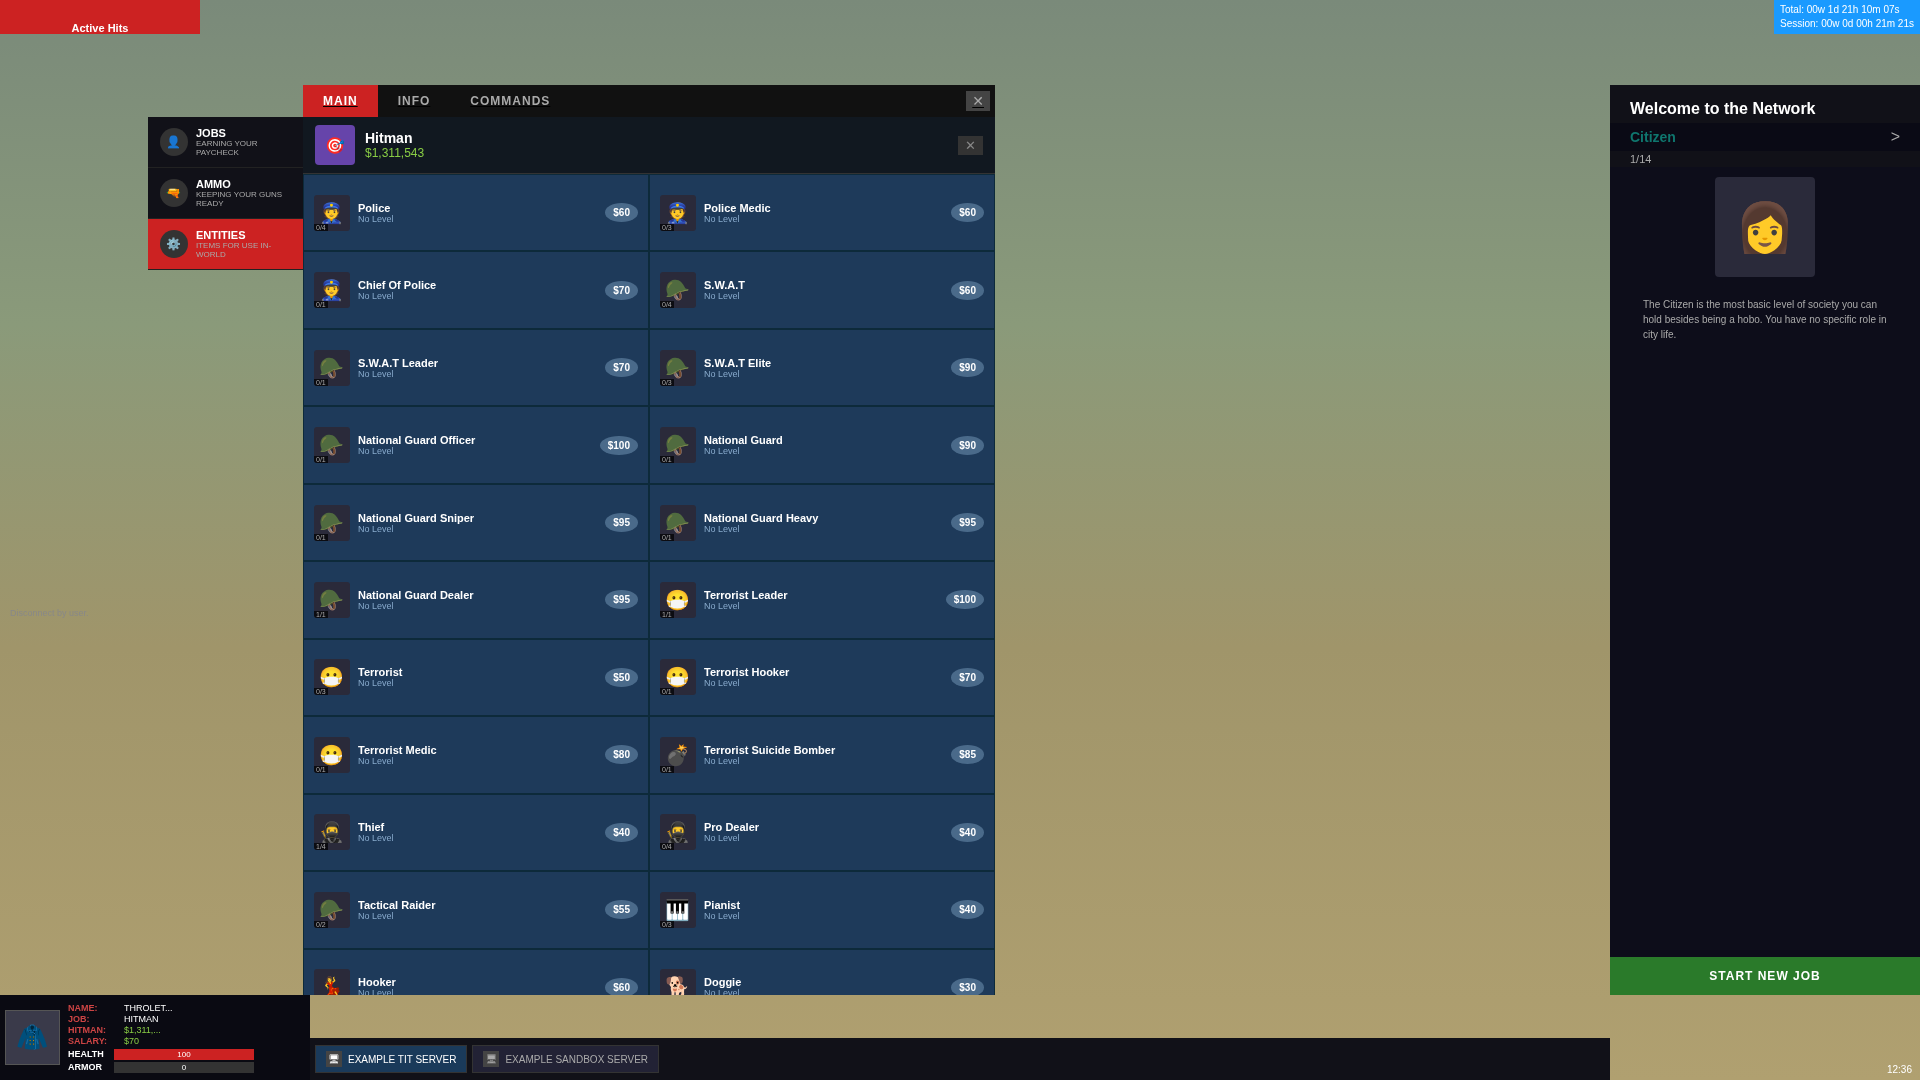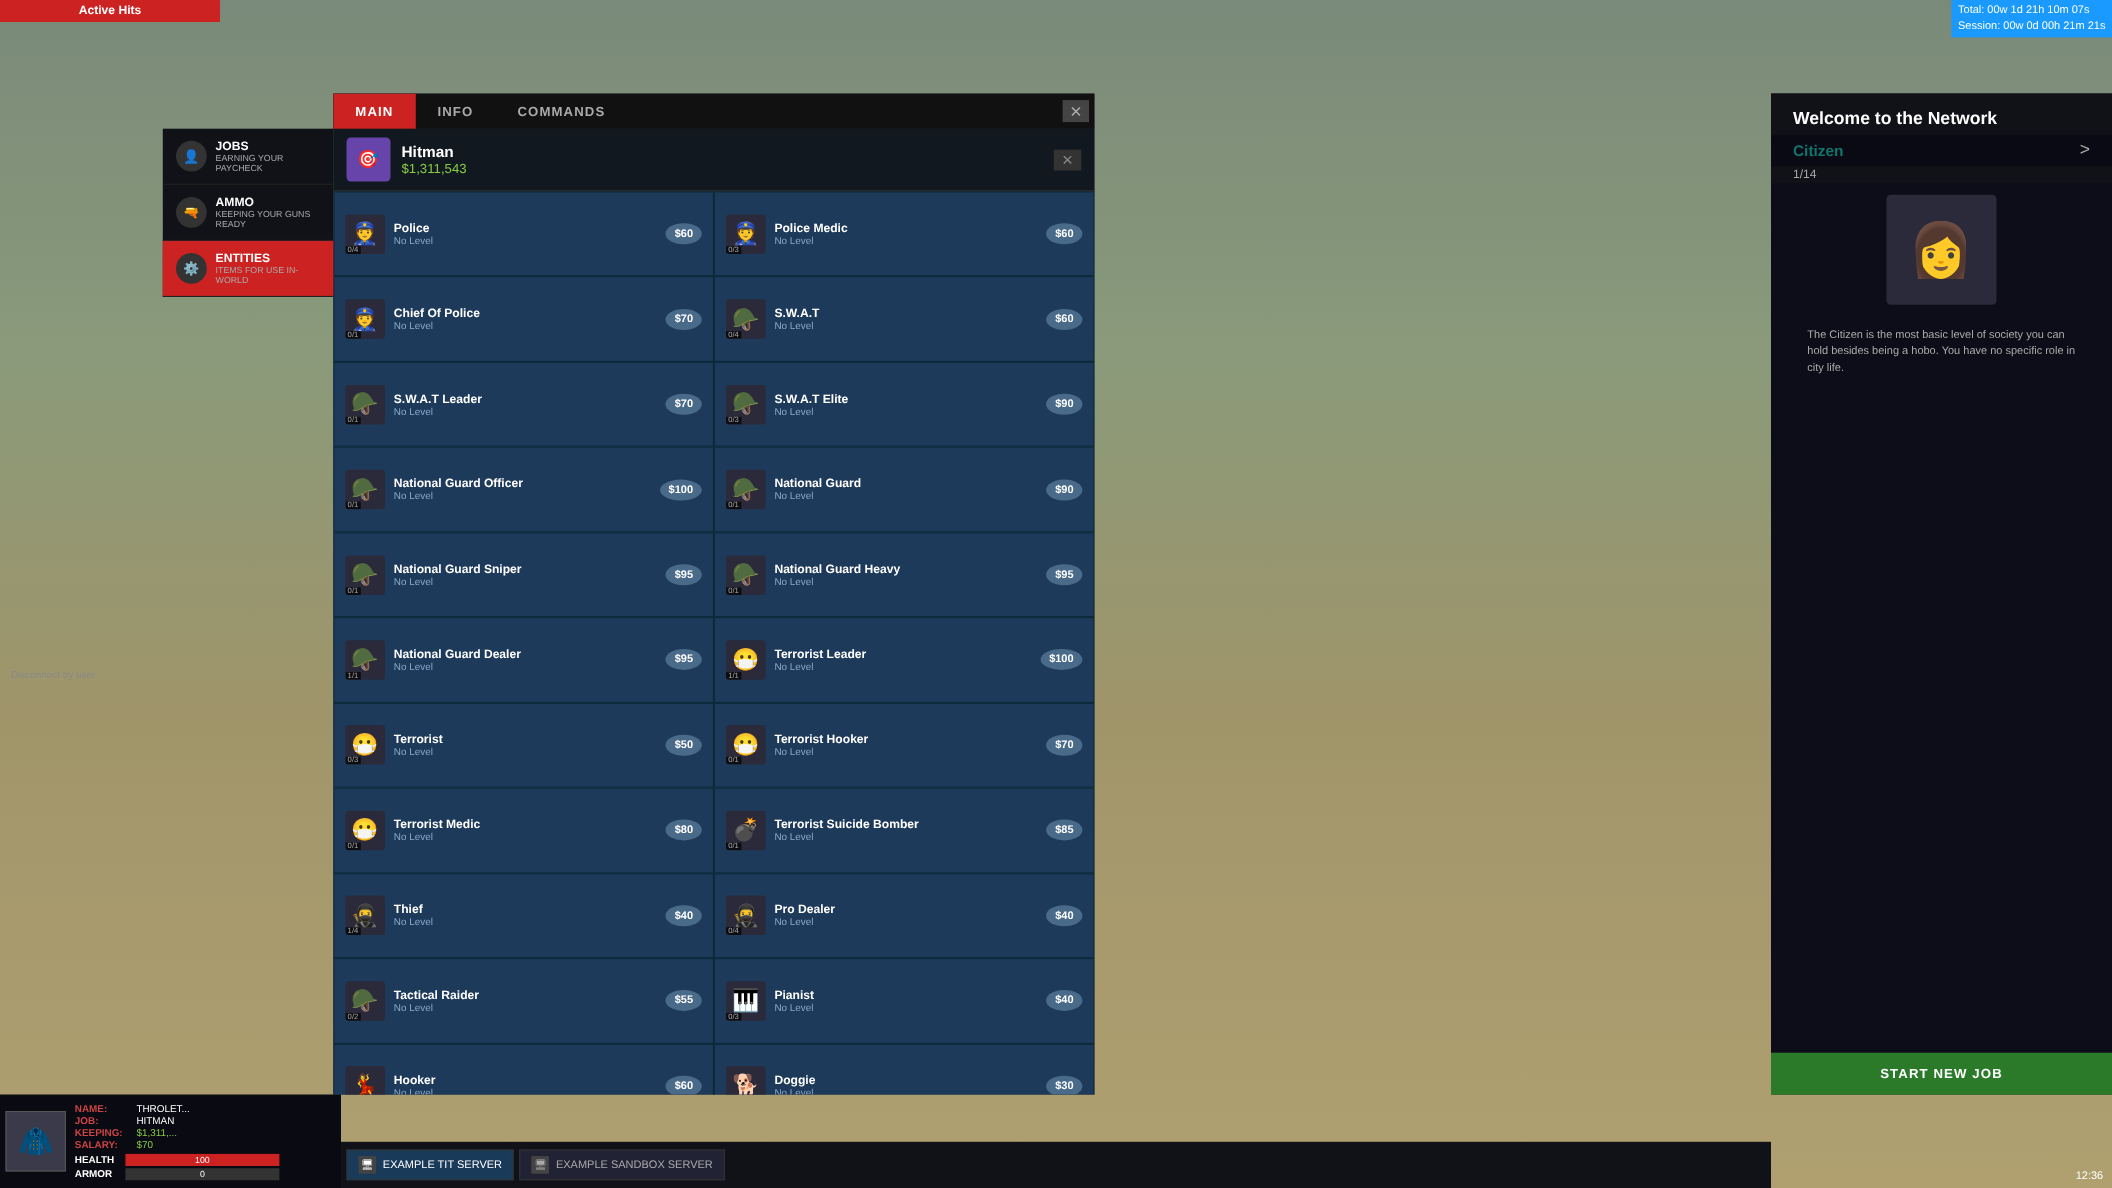--- a/index.html
+++ b/index.html
@@ -18,24 +18,24 @@
       inset: 0;
       background: linear-gradient(180deg, #7a8a7a 0%, #8a9a7a 30%, #a0956a 60%, #b0a070 100%);
     }
 
     
     .active-hits-bar {
       position: absolute;
       top: 0;
       left: 0;
       width: 200px;
-      height: 20px;
+      height: 34px;
       background: #cc2222;
       display: flex;
-      align-items: center;
+      align-items: flex-end;
       justify-content: center;
     }
     .active-hits-bar span {
       color: white;
       font-size: 11px;
       font-weight: bold;
     }
 
     
     .timer-box {
@@ -47,20 +47,21 @@
       font-size: 10px;
       padding: 3px 6px;
       line-height: 1.4;
     }
 
     
     .tab-bar {
       display: flex;
       background: #111;
       height: 32px;
+      text-decoration: underline;
     }
     .tab {
       padding: 0 20px;
       display: flex;
       align-items: center;
       color: #aaa;
       font-size: 12px;
       font-weight: bold;
       cursor: pointer;
       text-transform: uppercase;
@@ -682,21 +683,21 @@
 </div>
 
 <div style="position:absolute; bottom:0; left:0; width:310px; height:85px; background:#0a0a12; display:flex; align-items:center; padding:5px; z-index:20;">
   <div class="player-avatar">🧥</div>
   <div style="flex:1;">
     <div style="display:grid; grid-template-columns: 55px 1fr; gap:1px; margin-bottom:3px;">
       <div style="color:#cc4444; font-size:9px; font-weight:bold;">NAME:</div>
       <div style="color:white; font-size:9px;">THROLET...</div>
       <div style="color:#cc4444; font-size:9px; font-weight:bold;">JOB:</div>
       <div style="color:white; font-size:9px;">HITMAN</div>
-      <div style="color:#cc4444; font-size:9px; font-weight:bold;">KEEPING:</div>
+      <div style="color:#cc4444; font-size:9px; font-weight:bold;">HITMAN:</div>
       <div style="color:#88cc44; font-size:9px;">$1,311,...</div>
       <div style="color:#cc4444; font-size:9px; font-weight:bold;">SALARY:</div>
       <div style="color:#88cc44; font-size:9px;">$70</div>
     </div>
     <div style="margin-top:2px;">
       <div style="display:flex; align-items:center; gap:6px; margin-bottom:2px;">
         <div style="color:white; font-size:9px; font-weight:bold; width:40px;">HEALTH</div>
         <div style="position:relative; width:140px; height:11px; background:#333;">
           <div style="height:100%; background:#cc2222; width:100%;"></div>
           <div style="position:absolute; top:0; left:0; right:0; bottom:0; display:flex; align-items:center; justify-content:center; color:white; font-size:8px;">100</div>

